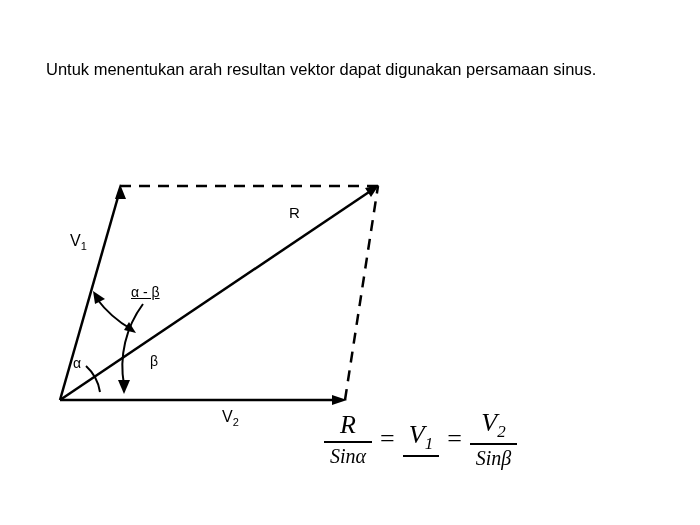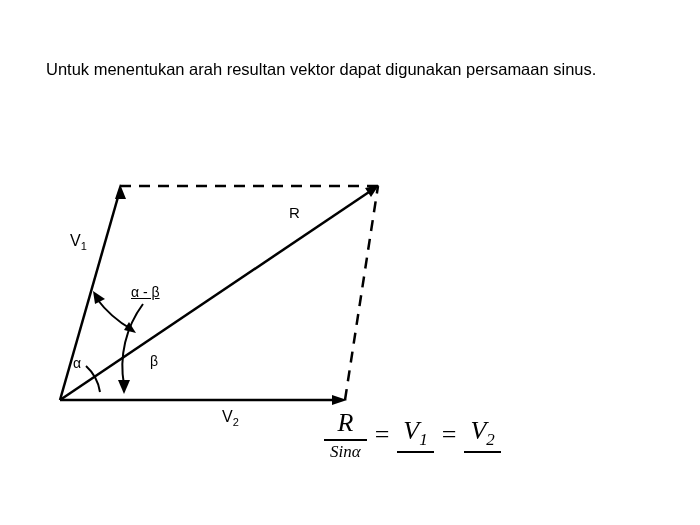--- a/index.html
+++ b/index.html
@@ -98,21 +98,21 @@
     font-size: 26px;
     padding: 0 6px 1px 6px;
     line-height: 1.1;
   }
   .frac .bar {
     width: 100%;
     height: 2px;
     background: #000000;
   }
   .frac .den {
-    font-size: 17px;
+    font-size: 20px;
     padding: 2px 6px 0 6px;
     line-height: 1.1;
   }
   .eqsign {
     font-size: 26px;
     font-style: normal;
     margin: 0 2px;
   }
   .sub-it {
     font-size: 17px;
@@ -175,16 +175,17 @@
     <div class="frac">
       <div class="num"><span>V</span><span class="sub-it">1</span></div>
       <div class="bar"></div>
     </div>
 
     <div class="eqsign">=</div>
 
     <div class="frac">
       <div class="num"><span>V</span><span class="sub-it">2</span></div>
       <div class="bar"></div>
+      <div class="den"><span>Sin</span><span>β</span></div>
     </div>
   </div>
 
 </div>
 
 </body></html>

